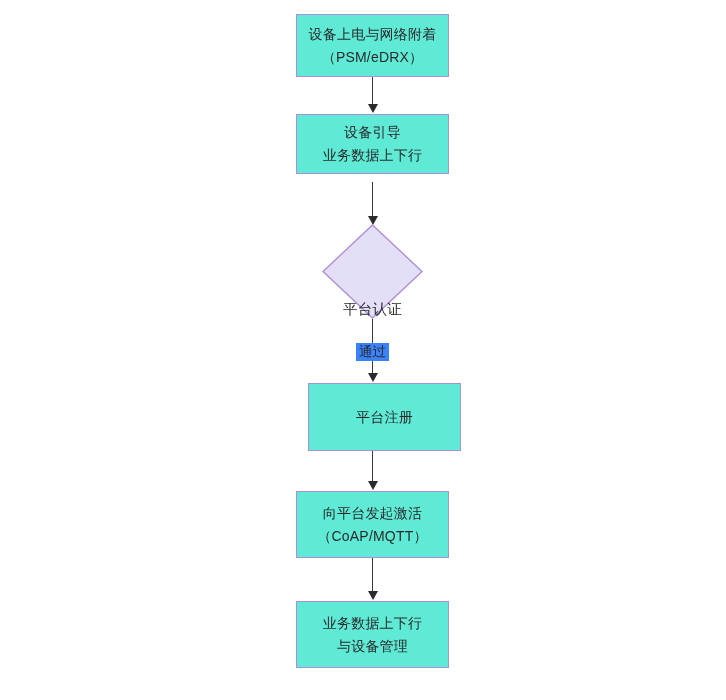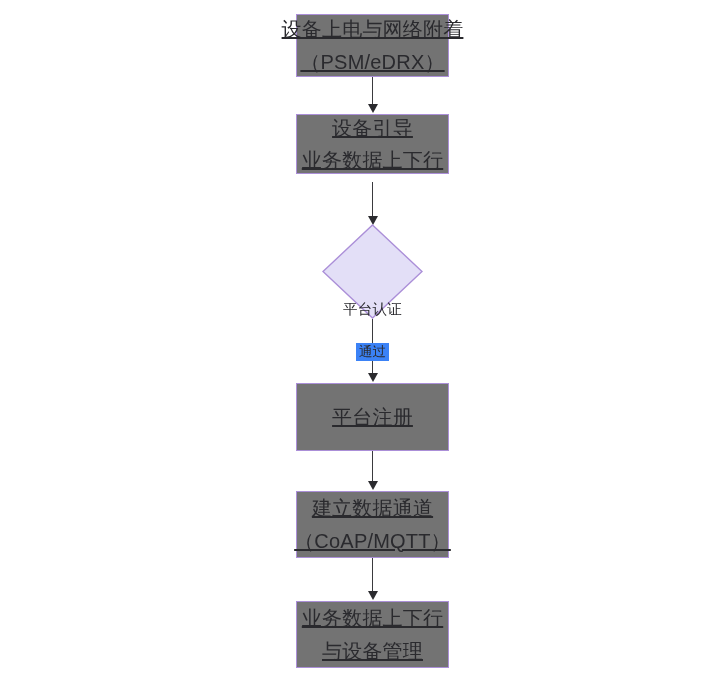--- a/index.html
+++ b/index.html
@@ -17,33 +17,32 @@
     position: relative;
     width: 726px;
     height: 700px;
     background: #ffffff;
   }
 
   
   .node {
     position: absolute;
     box-sizing: border-box;
-    background: #737373;
+    background: #5eead4;
     border: 1.3px solid #ab8fd8;
     display: flex;
     flex-direction: column;
     align-items: center;
     justify-content: center;
     color: #2a2a2e;
-    font-size: 20px;
+    font-size: 14px;
     line-height: 1.62;
     text-align: center;
     letter-spacing: 0.2px;
     white-space: nowrap;
-    text-decoration: underline;
   }
   .node .line2 { display: block; }
 
   .decision {
     position: absolute;
     box-sizing: border-box;
     display: flex;
     align-items: flex-end;
     justify-content: center;
   }
@@ -110,29 +109,29 @@
     <svg class="diamond-shape" viewBox="0 0 101 95" preserveAspectRatio="none">
       <polygon points="50.5,1 100,47.5 50.5,94 1,47.5" fill="#e3dff7" stroke="#ab8fd8" stroke-width="1.4"></polygon>
     </svg>
     <span class="dtext">平台认证</span>
   </div>
 
   <div class="edge" style="left:372px; top:319px; height:56px;"></div>
   <div class="edge-label" style="left:356px; top:343px;">通过</div>
   <div class="arrowhead" style="left:368px; top:373px;"></div>
 
-  <div class="node" style="left:296px; top:383px; width:153px; height:68px;">
+  <div class="node" style="left:308px; top:383px; width:153px; height:68px;">
     <span>平台注册</span>
   </div>
 
   <div class="edge" style="left:372px; top:451px; height:32px;"></div>
   <div class="arrowhead" style="left:368px; top:481px;"></div>
 
   <div class="node" style="left:296px; top:491px; width:153px; height:67px;">
-    <span>建立数据通道</span>
+    <span>向平台发起激活</span>
     <span class="line2">（CoAP/MQTT）</span>
   </div>
 
   <div class="edge" style="left:372px; top:558px; height:35px;"></div>
   <div class="arrowhead" style="left:368px; top:591px;"></div>
 
   <div class="node" style="left:296px; top:601px; width:153px; height:67px;">
     <span>业务数据上下行</span>
     <span class="line2">与设备管理</span>
   </div>

